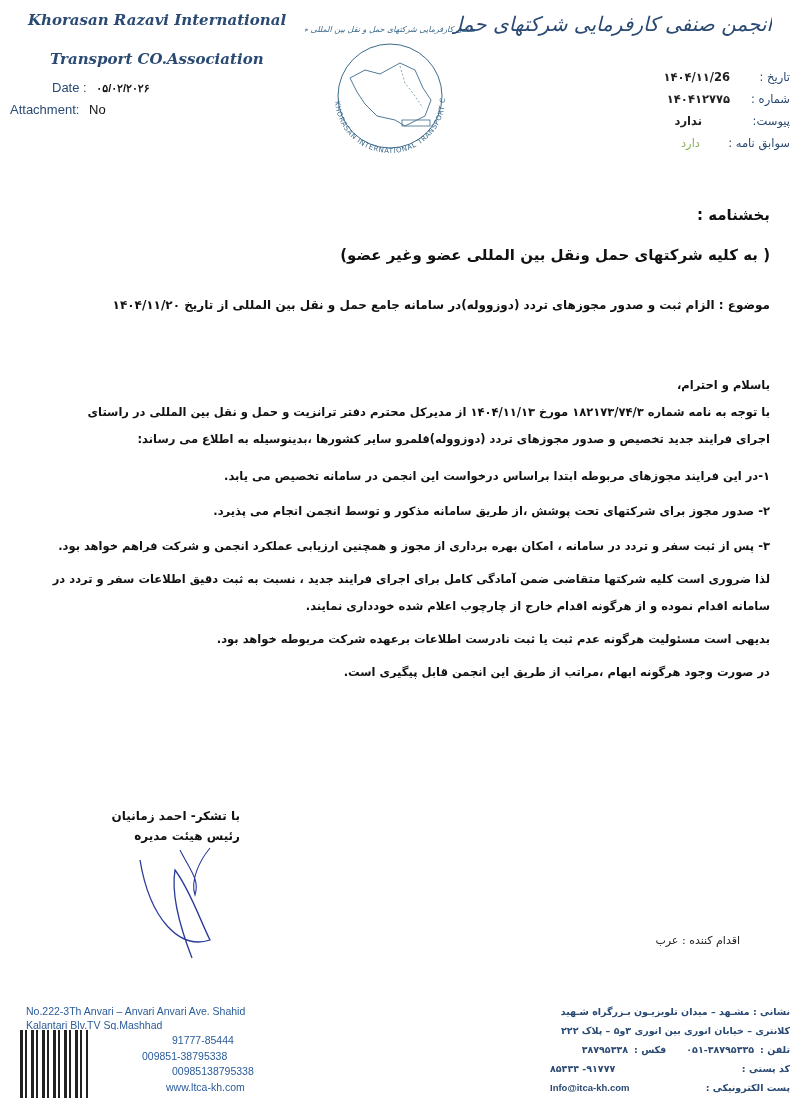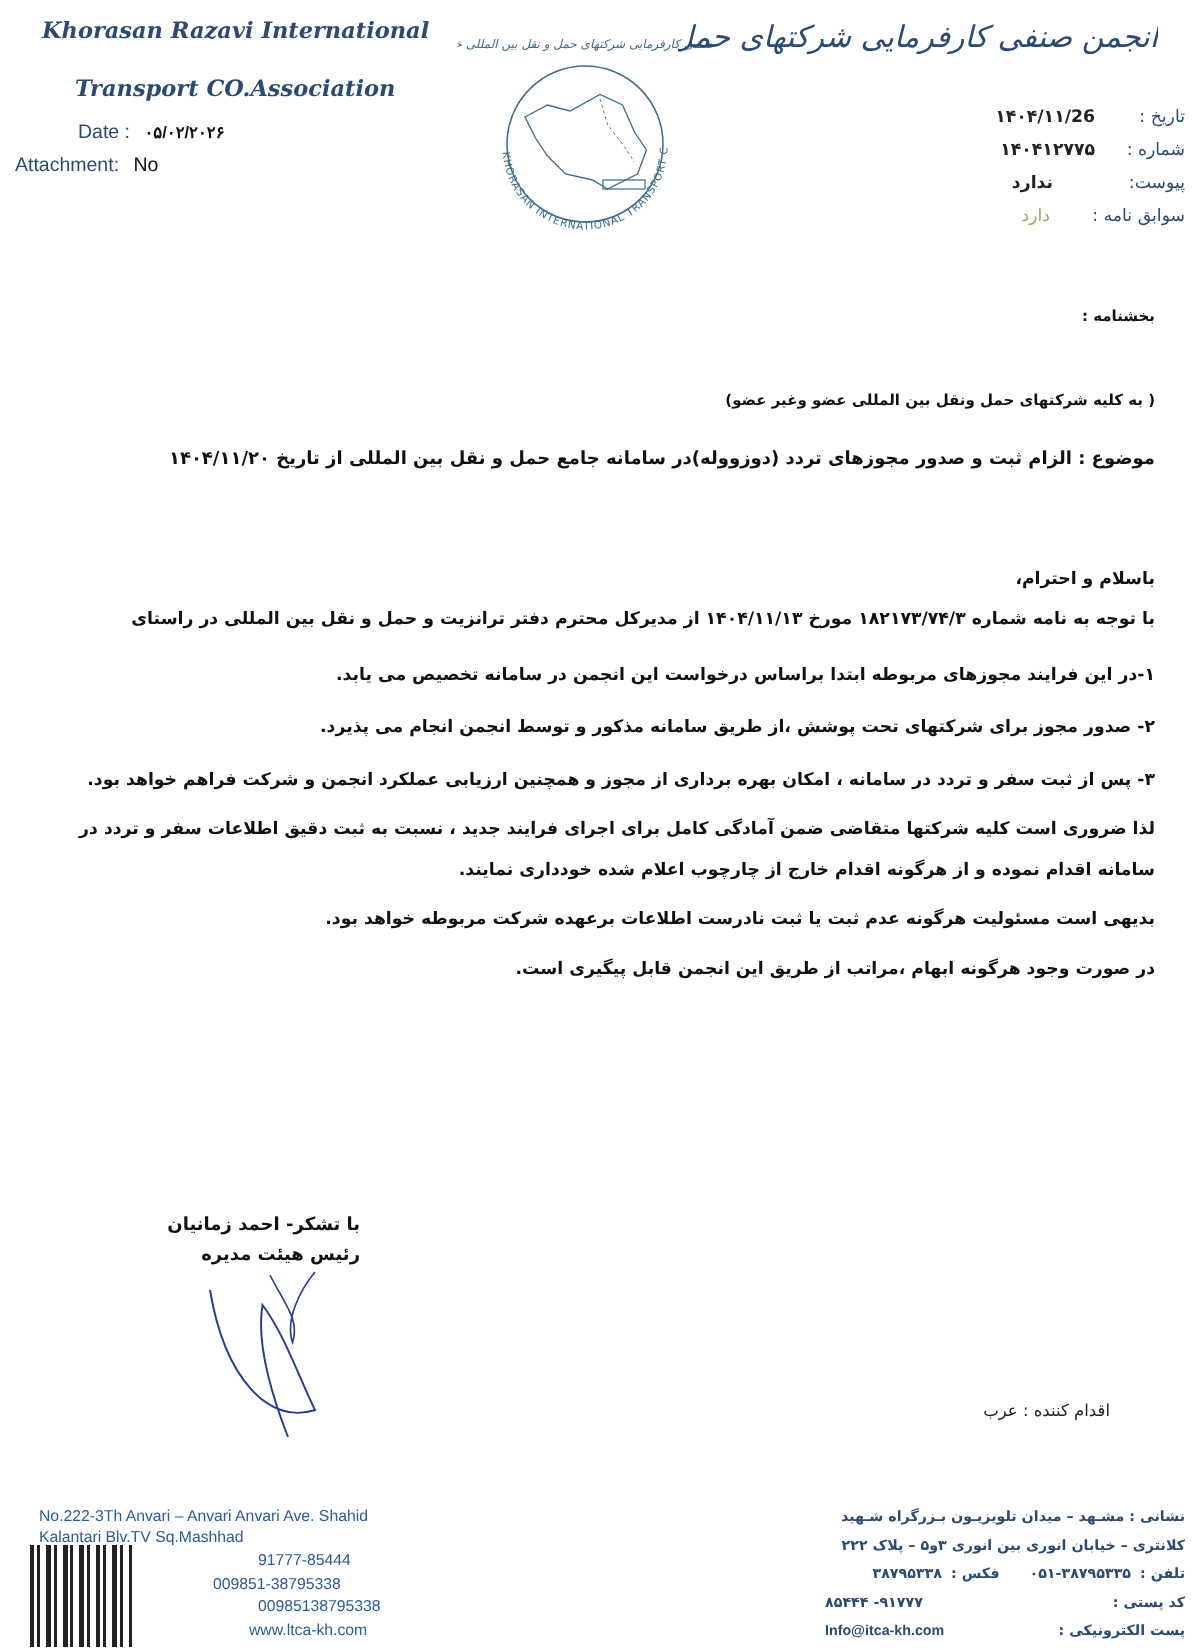--- a/index.html
+++ b/index.html
@@ -11,21 +11,21 @@
               color: #2a4a73; font-size: 15px; white-space: nowrap; }
   .en-meta { font-family: "Liberation Sans", sans-serif; color: #2a4a73; font-size: 13px; }
   .en-meta .val { color: #111; margin-left: 6px; }
   .fa-meta { font-family: "DejaVu Sans", sans-serif; font-size: 11.5px; color: #222; }
   .fa-meta .row { display: flex; direction: rtl; height: 22px; align-items: center; }
   .fa-meta .lbl { width: 60px; color: #2a4a73; }
   .fa-meta .v { font-weight: bold; color: #222; }
   .fa-meta .v.green { color: #8cb25a; font-weight: normal; }
   .calligraphy { font-family: "DejaVu Serif", serif; font-style: italic; font-size: 20px;
                  color: #2a4a73; direction: rtl; white-space: nowrap; letter-spacing: -0.5px; }
-  .heading { font-family: "DejaVu Sans", sans-serif; font-weight: bold; font-size: 10px; color: #111; }
+  .heading { font-family: "DejaVu Sans", sans-serif; font-weight: bold; font-size: 15px; color: #111; }
   .body-text { font-family: "DejaVu Sans", sans-serif; font-weight: bold; font-size: 11.5px;
                color: #111; line-height: 27px; }
   .sig-text { font-family: "DejaVu Sans", sans-serif; font-weight: bold; font-size: 12px; color: #111;
               line-height: 20px; }
   .footer-en { font-family: "Liberation Sans", sans-serif; font-size: 10.5px; color: #2a5b9a; }
   .footer-fa { font-family: "DejaVu Sans", sans-serif; font-size: 9.5px; font-weight: bold; color: #2a4a73;
                line-height: 19px; }
   .qr { width: 68px; height: 68px; background:
         repeating-linear-gradient(90deg, #222 0 3px, #fff 3px 5px, #222 5px 7px, #fff 7px 11px),
         #fff; }
@@ -75,26 +75,27 @@
     <span class="lbl">پیوست:</span>
     <span class="v" style="margin-right:28px;">ندارد</span>
   </div>
   <div class="row">
     <span class="lbl" style="width:80px;">سوابق نامه :</span>
     <span class="v green" style="margin-right:10px;">دارد</span>
   </div>
 </div>
 
 <div class="abs rtl heading" style="right:30px; top:206px; width:300px;">بخشنامه :</div>
-<div class="abs rtl heading" style="right:30px; top:262px; width:600px;">( به کلیه شرکتهای حمل ونقل بین المللی عضو وغیر عضو)</div>
+<div class="abs rtl heading" style="right:30px; top:246px; width:600px;">( به کلیه شرکتهای حمل ونقل بین المللی عضو وغیر عضو)</div>
 <div class="abs rtl heading" style="right:30px; top:298px; width:740px; font-size:12px; white-space:nowrap;">موضوع : الزام ثبت و صدور مجوزهای تردد (دوزووله)در سامانه جامع حمل و نقل بین المللی از تاریخ ۱۴۰۴/۱۱/۲۰</div>
 
 <div class="abs rtl body-text" style="right:30px; top:372px; width:740px;">
   <div>باسلام و احترام،</div>
   <div style="white-space:nowrap; overflow:hidden;">با توجه به نامه شماره ۱۸۲۱۷۳/۷۴/۳ مورخ ۱۴۰۴/۱۱/۱۳ از مدیرکل محترم  دفتر ترانزیت و حمل و نقل بین المللی در راستای</div>
+  <div style="white-space:nowrap; overflow:hidden;">اجرای فرایند جدید تخصیص و صدور مجوزهای تردد (دوزووله)قلمرو سایر کشورها ،بدینوسیله به اطلاع می رساند:</div>
   <div style="margin-top:10px;">۱-در این فرایند مجوزهای مربوطه ابتدا براساس درخواست این انجمن در سامانه تخصیص می یابد.</div>
   <div style="margin-top:8px;">۲- صدور مجوز برای شرکتهای تحت پوشش ،از طریق سامانه مذکور و توسط انجمن انجام می پذیرد.</div>
   <div style="margin-top:8px;">۳- پس از ثبت سفر و تردد در سامانه ، امکان بهره برداری از مجوز و همچنین ارزیابی عملکرد انجمن و شرکت فراهم خواهد بود.</div>
   <div style="margin-top:6px;">لذا ضروری است کلیه شرکتها متقاضی ضمن آمادگی کامل برای اجرای فرایند جدید ، نسبت به ثبت دقیق اطلاعات سفر و تردد در سامانه  اقدام نموده و از هرگونه اقدام خارج از چارچوب اعلام شده خودداری نمایند.</div>
   <div style="margin-top:6px;">بدیهی است مسئولیت هرگونه عدم ثبت یا ثبت نادرست اطلاعات برعهده شرکت مربوطه خواهد بود.</div>
   <div style="margin-top:6px;">در صورت وجود هرگونه ابهام ،مراتب از طریق این انجمن قابل پیگیری است.</div>
 </div>
 
 <div class="abs rtl sig-text" style="left:110px; top:806px; width:130px;">
   <div>با تشکر- احمد زمانیان</div>

